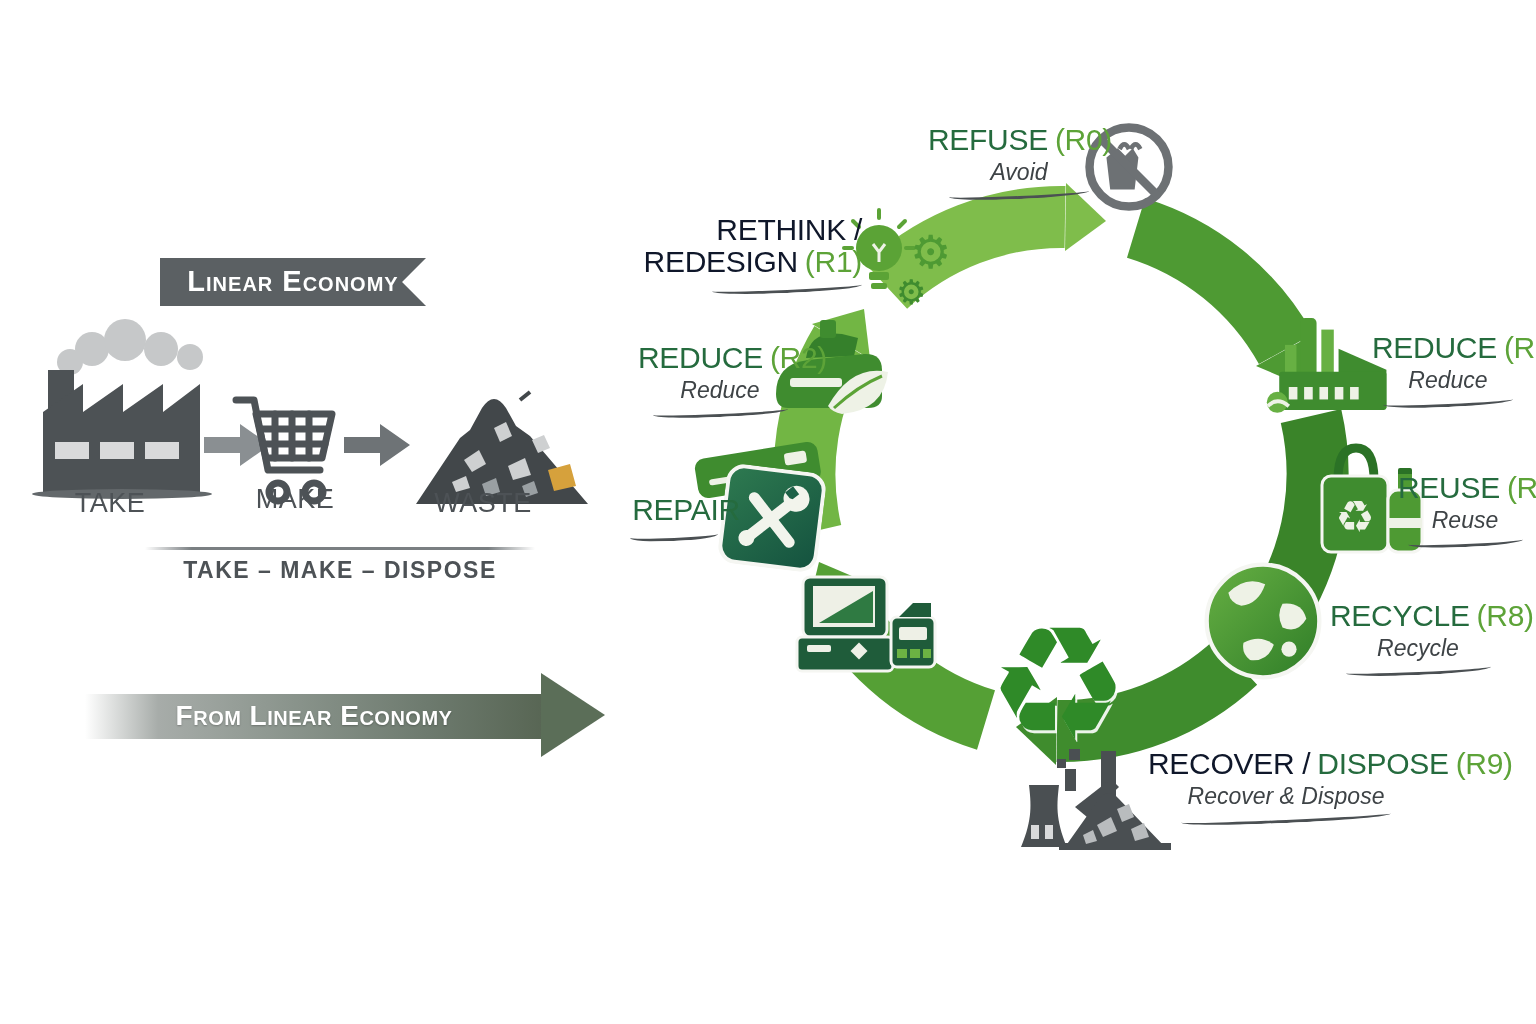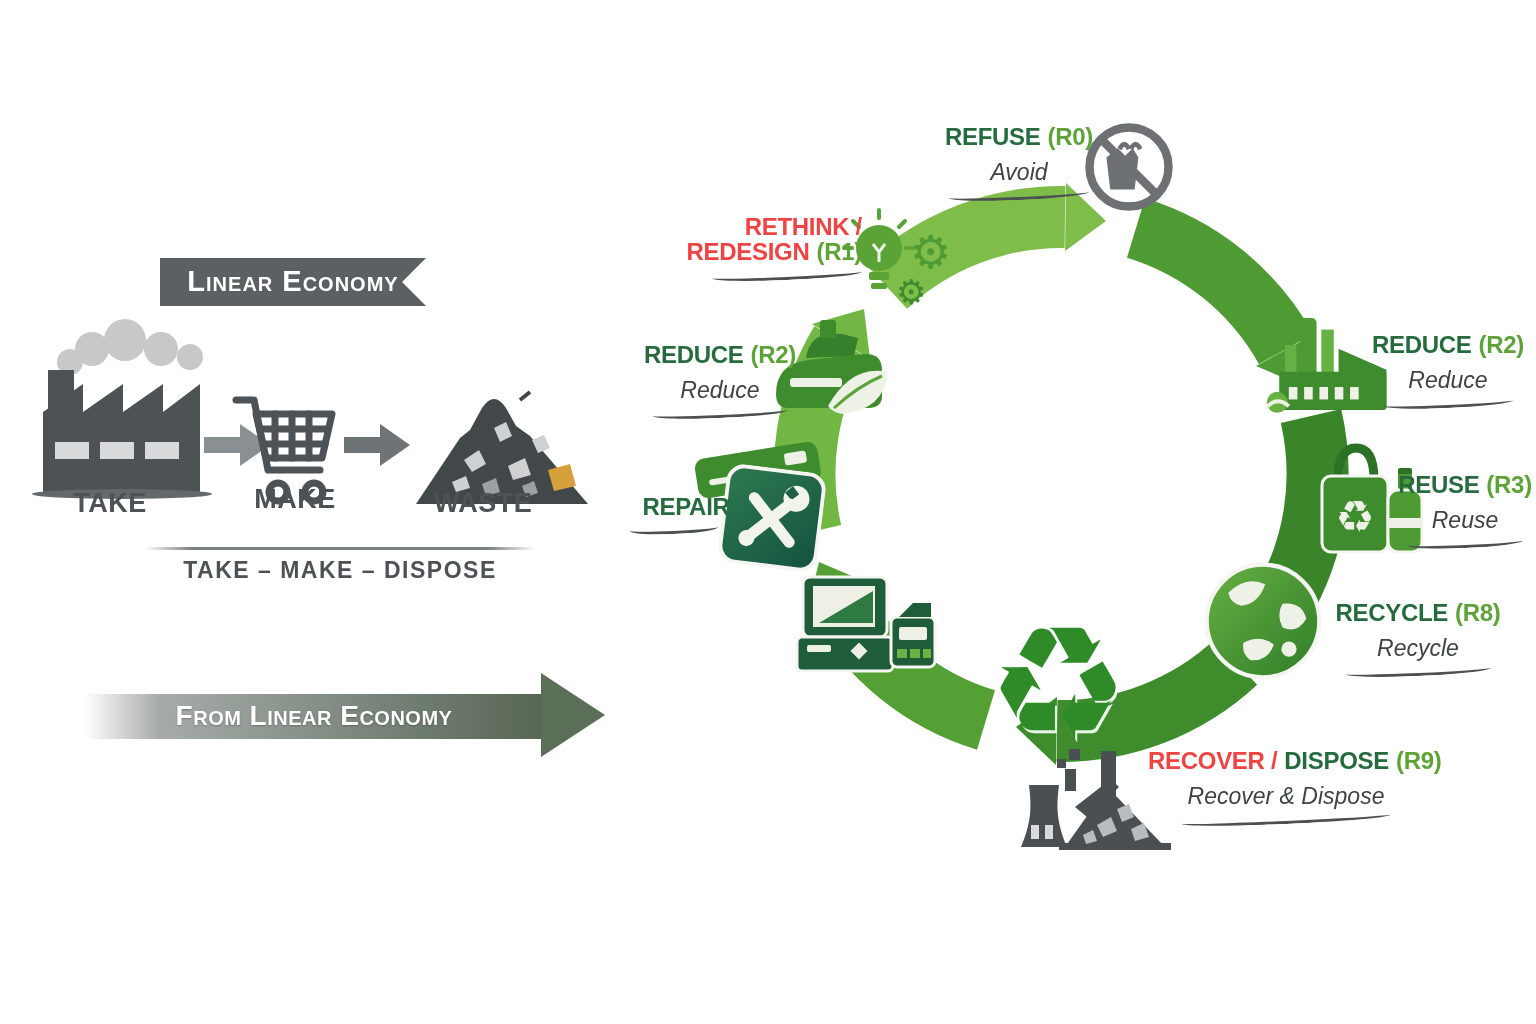--- a/index.html
+++ b/index.html
@@ -6,21 +6,21 @@
   .stage{position:relative;width:1536px;height:1024px;background:#ffffff;overflow:hidden;
          font-family:"Liberation Sans","DejaVu Sans",sans-serif;}
   .abs{position:absolute;}
 
   
   .banner{left:160px;top:258px;width:266px;height:48px;background:#5b6063;color:#fff;
           font-variant:small-caps;font-weight:700;font-size:29px;letter-spacing:1px;
           line-height:46px;text-align:center;
           clip-path:polygon(0 0,100% 0,91% 50%,100% 100%,0 100%);
           box-shadow:0 2px 4px rgba(0,0,0,.25);z-index:4;}
-  .stepLabel{font-weight:700;font-size:27px;color:#4d5256;text-align:center;letter-spacing:.5px;z-index:4;}
+  .stepLabel{font-weight:400;font-size:27px;color:#4d5256;text-align:center;letter-spacing:.5px;z-index:4;}
   .divider{left:145px;top:547px;width:390px;height:3px;
            background:linear-gradient(90deg,rgba(122,127,130,0),#7a7f82 12%,#7a7f82 88%,rgba(122,127,130,0));}
   .caption{left:115px;top:557px;width:450px;text-align:center;font-weight:600;font-size:23px;
            color:#4d5256;letter-spacing:1.5px;}
 
   
   .grayBand{left:85px;top:694px;width:458px;height:45px;z-index:1;
             background:linear-gradient(90deg,rgba(155,161,158,0) 0%,#a7aca9 16%,#8a948c 45%,#6d7a6e 75%,#586654 100%);
             color:#fff;font-variant:small-caps;font-weight:700;font-size:28px;letter-spacing:.5px;
             line-height:44px;text-align:center;text-shadow:0 1px 2px rgba(0,0,0,.25);}
@@ -31,26 +31,26 @@
              background:linear-gradient(90deg,#eaf3cd 0%,#a9cd6d 14%,#6fae45 45%,#459231 80%,#3a872c 100%);
              color:#fff;font-variant:small-caps;font-weight:700;font-size:25px;letter-spacing:.5px;
              line-height:42px;padding-left:98px;box-sizing:border-box;
              text-shadow:0 1px 2px rgba(0,0,0,.25);}
 
   
   .ring{left:0;top:0;z-index:2;pointer-events:none;}
 
   
   .lbl{z-index:4;line-height:1.06;text-align:center;}
-  .lbl .t{font-weight:700;font-size:24px;letter-spacing:-.3px;white-space:nowrap;}
+  .lbl .t{font-weight:400;font-size:30px;letter-spacing:-.3px;white-space:nowrap;}
   .lbl .t span + span{margin-left:7px;}
-  .lbl .sub{font-style:italic;font-weight:500;font-size:23px;color:#3e4346;margin-top:11px;}
+  .lbl .sub{font-style:italic;font-weight:500;font-size:23px;color:#3e4346;margin-top:4px;}
   .dg{color:#256b3e;}        
   .bg{color:#5da338;}        
-  .gy{color:#ef4444;}        
+  .gy{color:#0f172a;}        
   .gn{color:#3f7d35;}        
   .ctr{text-align:center;}
   .rgt{text-align:right;}
   .swoosh{height:7px;border-bottom:3px solid #4b5053;border-radius:50%;
           transform:rotate(-2.5deg);margin-top:5px;}
   .mauto{margin-left:auto;margin-right:auto;}
   .mright{margin-left:auto;}
 
   
   .icon{z-index:3;}

